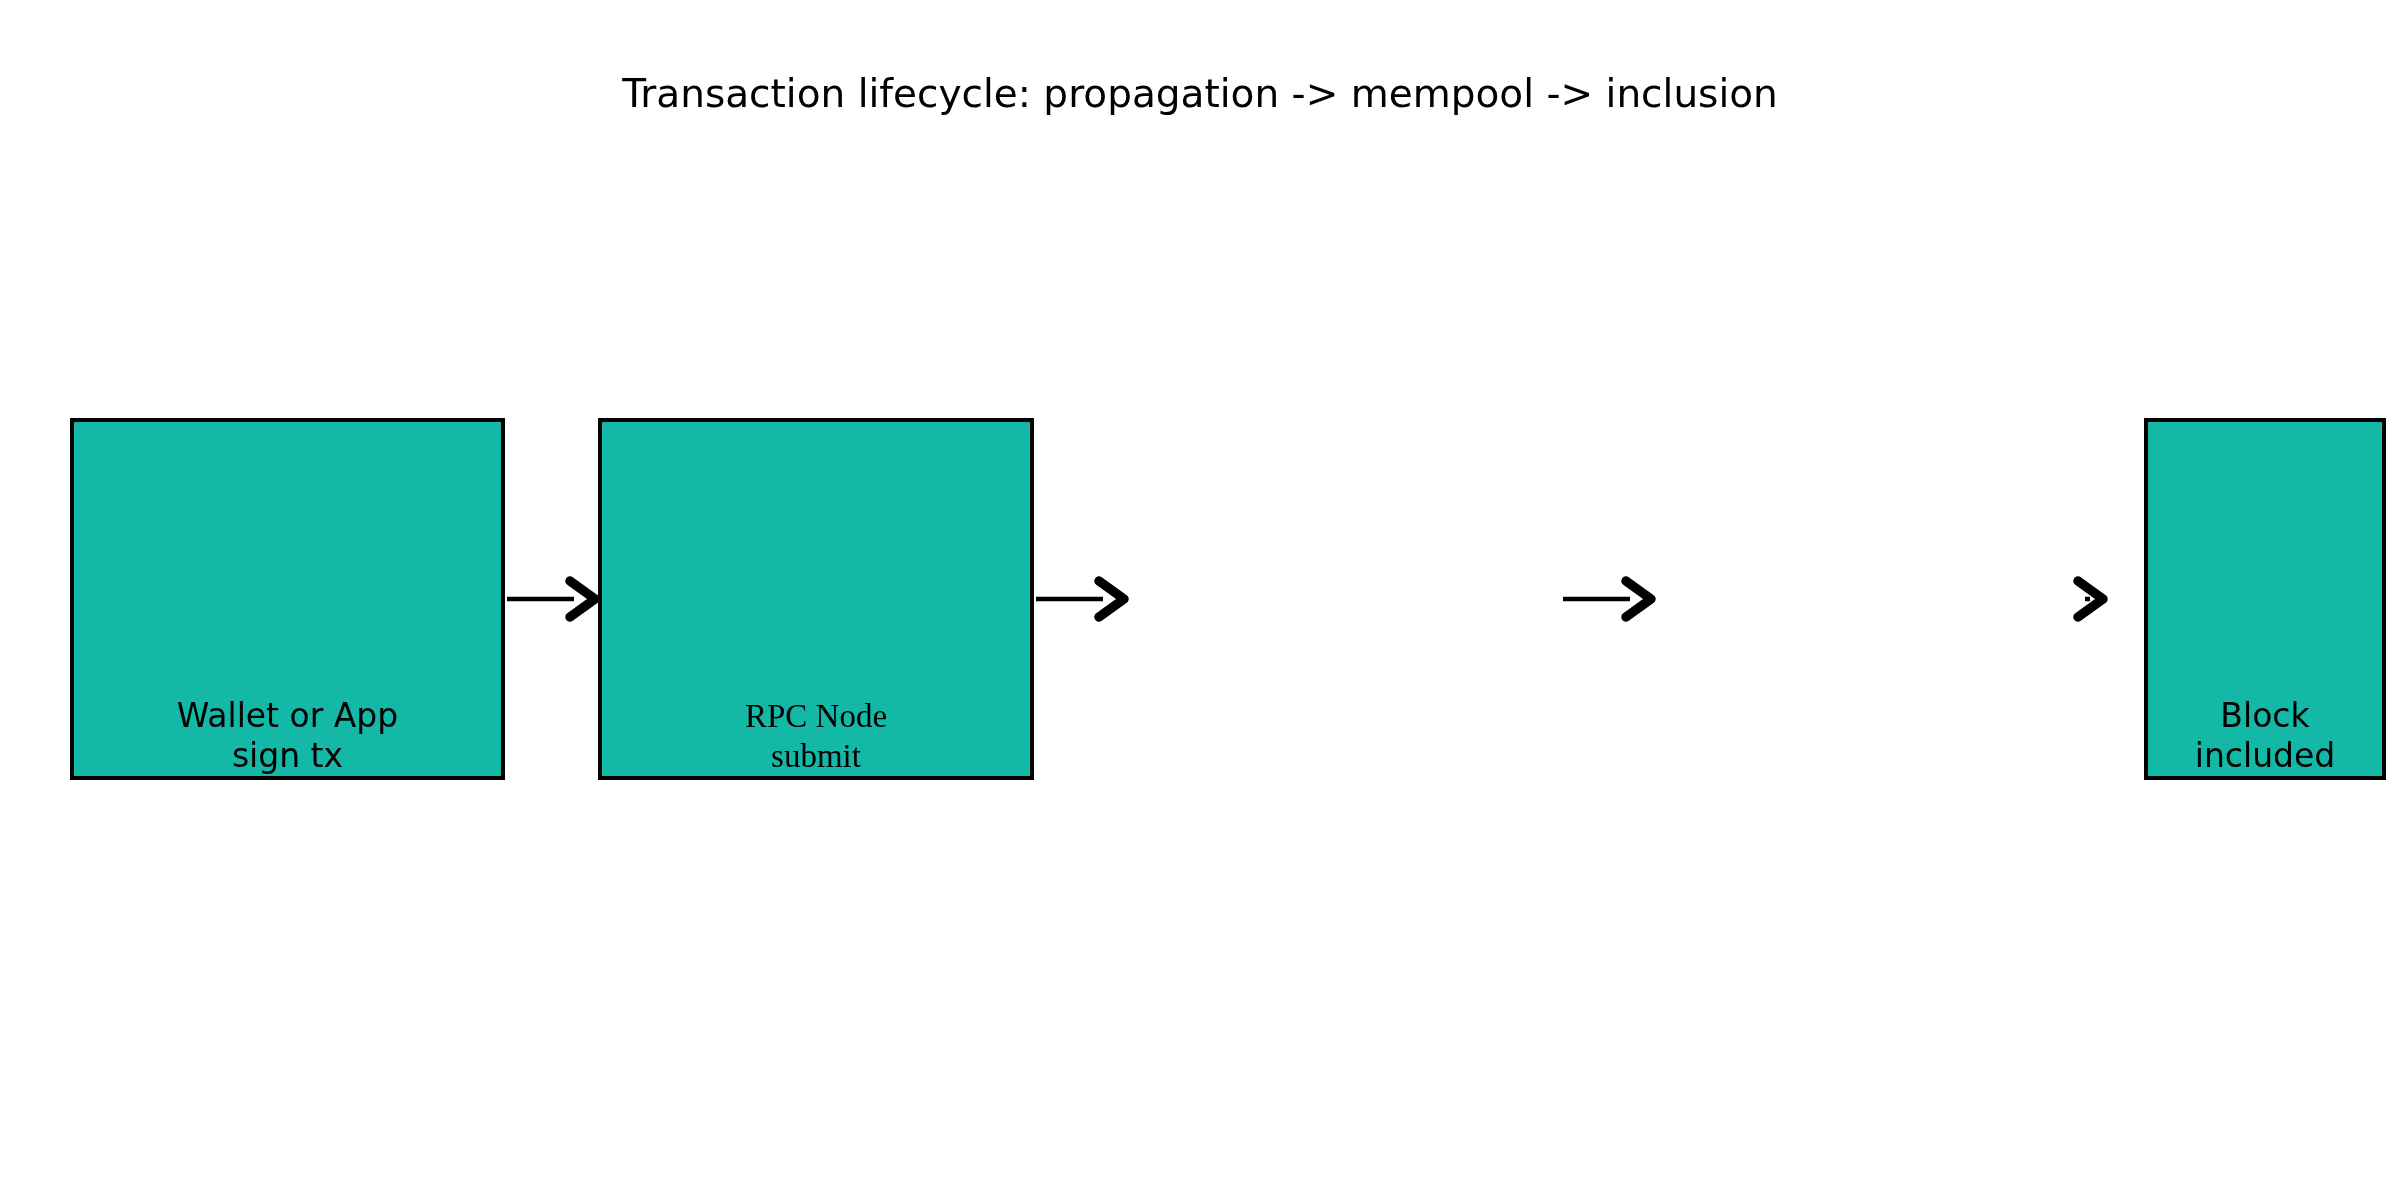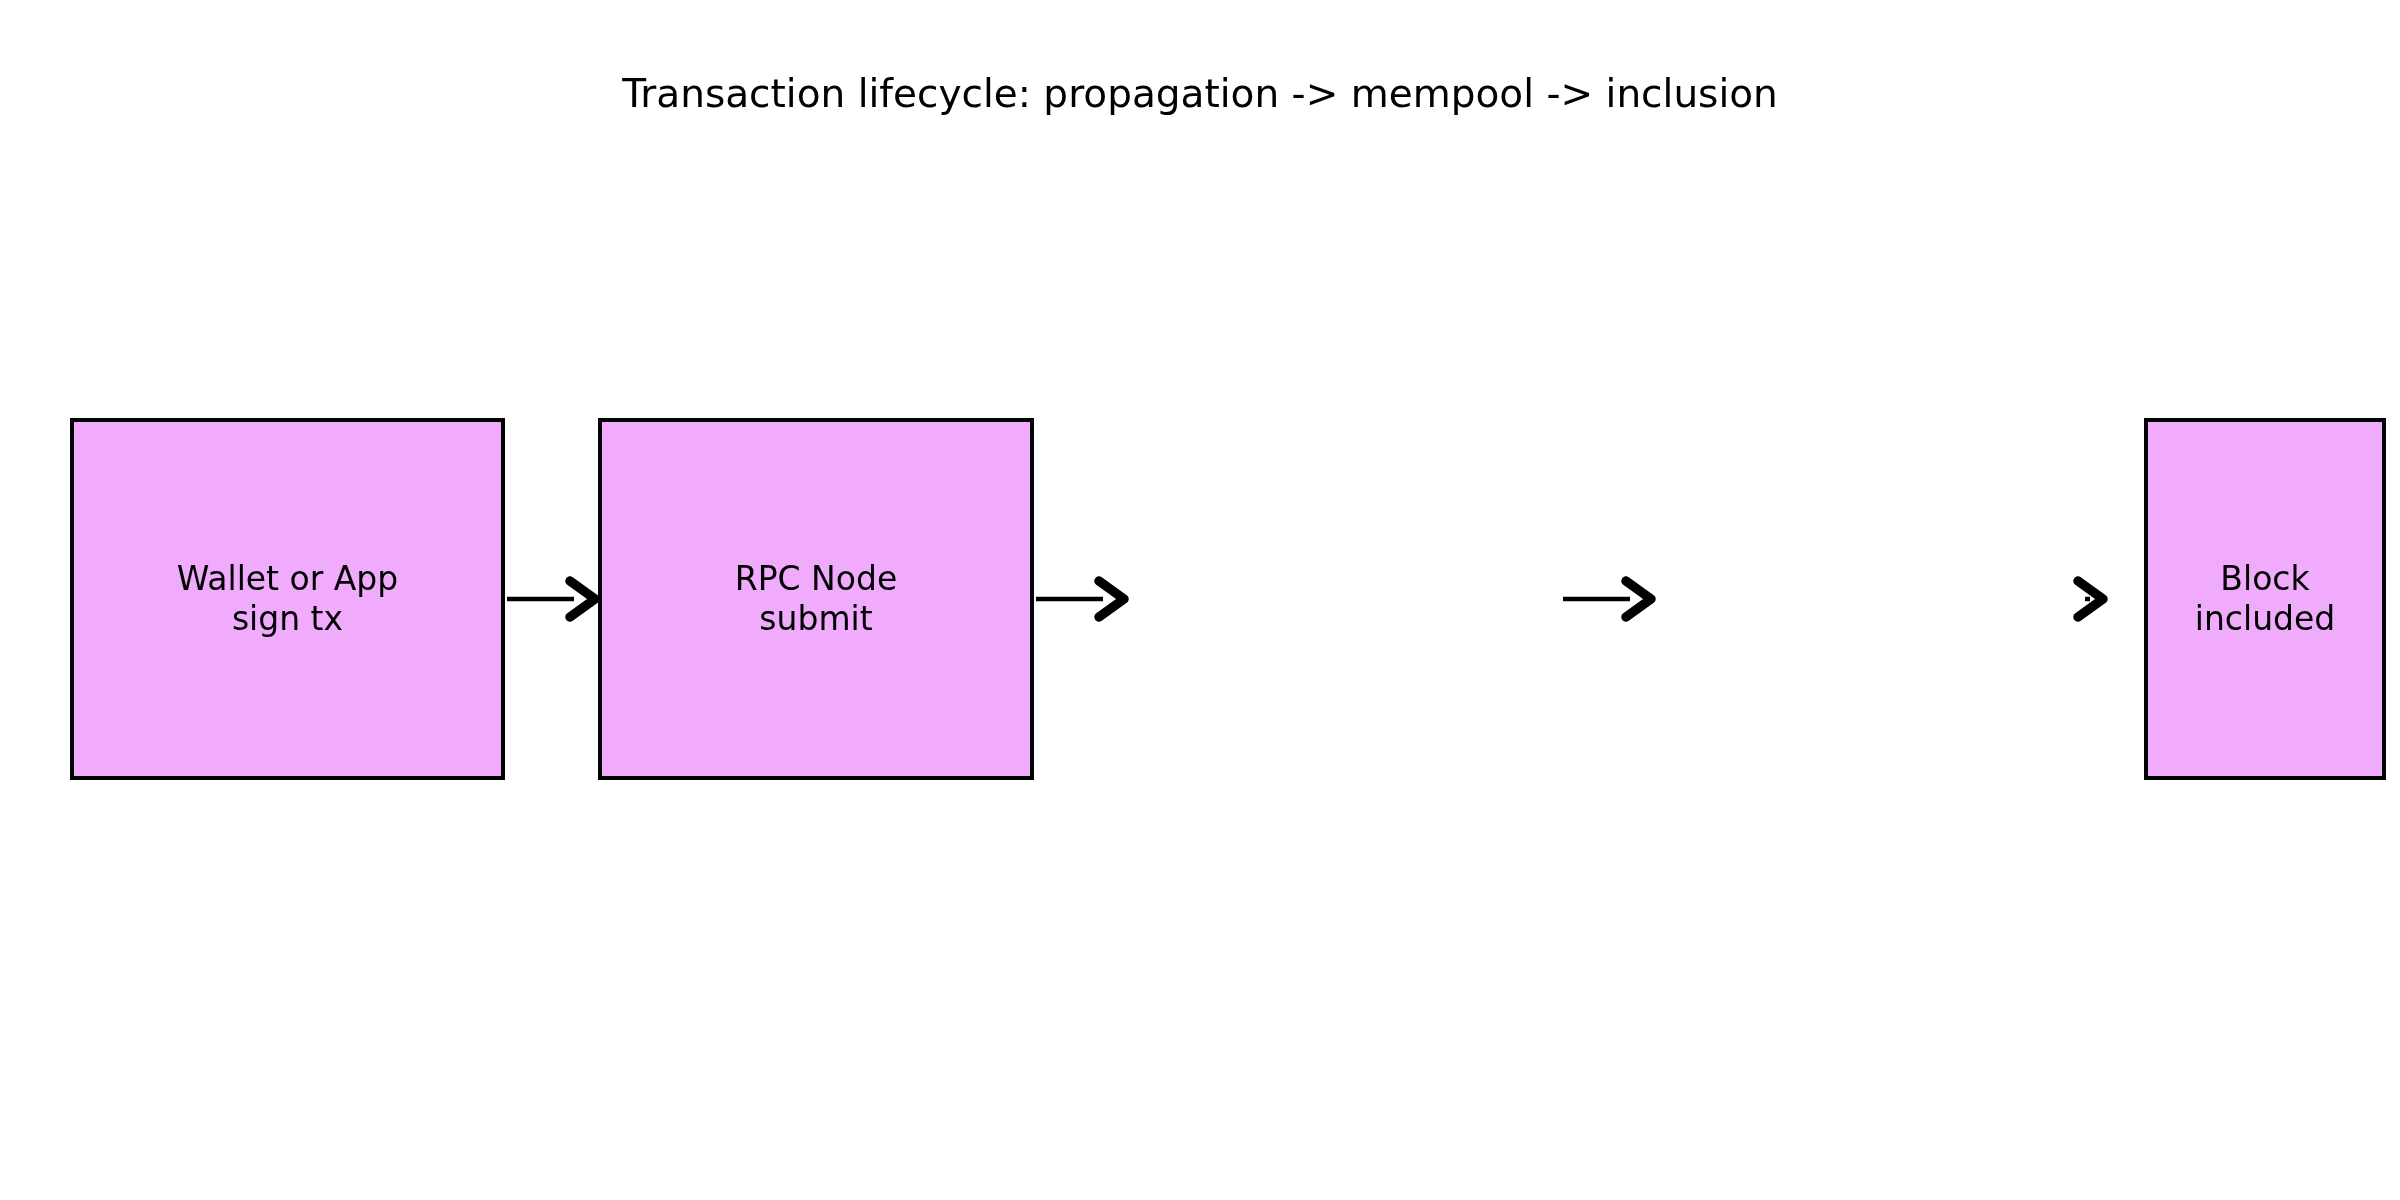--- a/index.html
+++ b/index.html
@@ -26,35 +26,35 @@
     line-height: 47px;
     color: #000000;
     white-space: nowrap;
   }
   .flow-node {
     position: absolute;
     top: 418px;
     height: 362px;
     box-sizing: border-box;
     border: 4px solid #000000;
-    background: #f0abfc;
+    background: #14b8a6;
     display: flex;
-    align-items: center;
+    align-items: flex-end;
     justify-content: center;
     text-align: center;
   }
   .node-label {
     font-size: 33px;
     line-height: 40px;
     white-space: pre-line;
     color: #000000;
   }
   
   .node-0 { left: 70px;   width: 435px; }
-  .node-1 { left: 598px;  width: 436px; }
+  .node-1 { left: 598px;  width: 436px; font-family: Liberation Serif, serif; }
   .node-2 { left: 1128px; width: 433px; }
   .node-3 { left: 1654px; width: 435px; }
   .node-4 { left: 2112px; width: 242px; margin-left: 32px; }
   .arrow-layer {
     position: absolute;
     left: 0;
     top: 0;
     width: 2400px;
     height: 1200px;
     z-index: 3;

